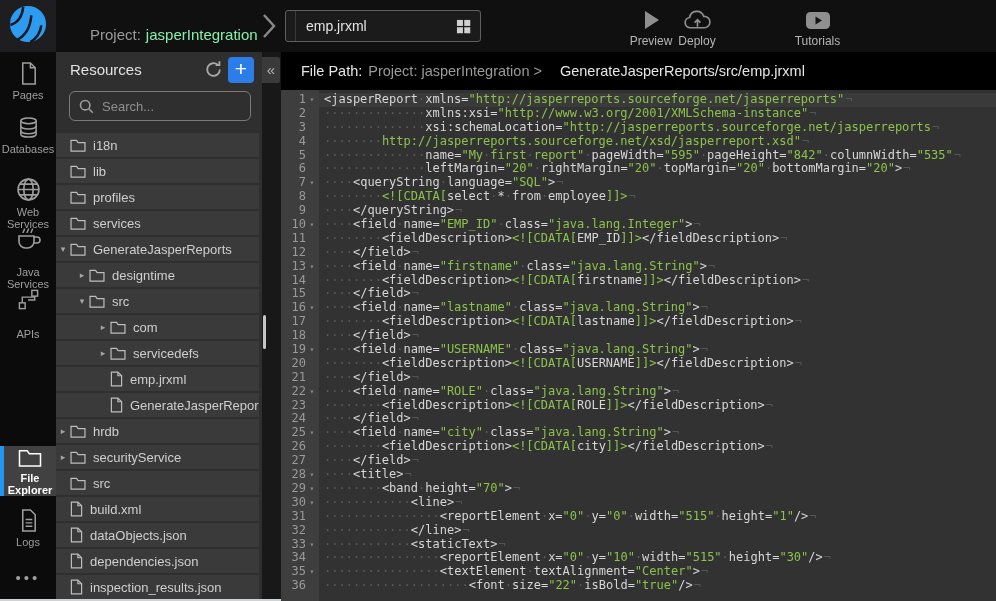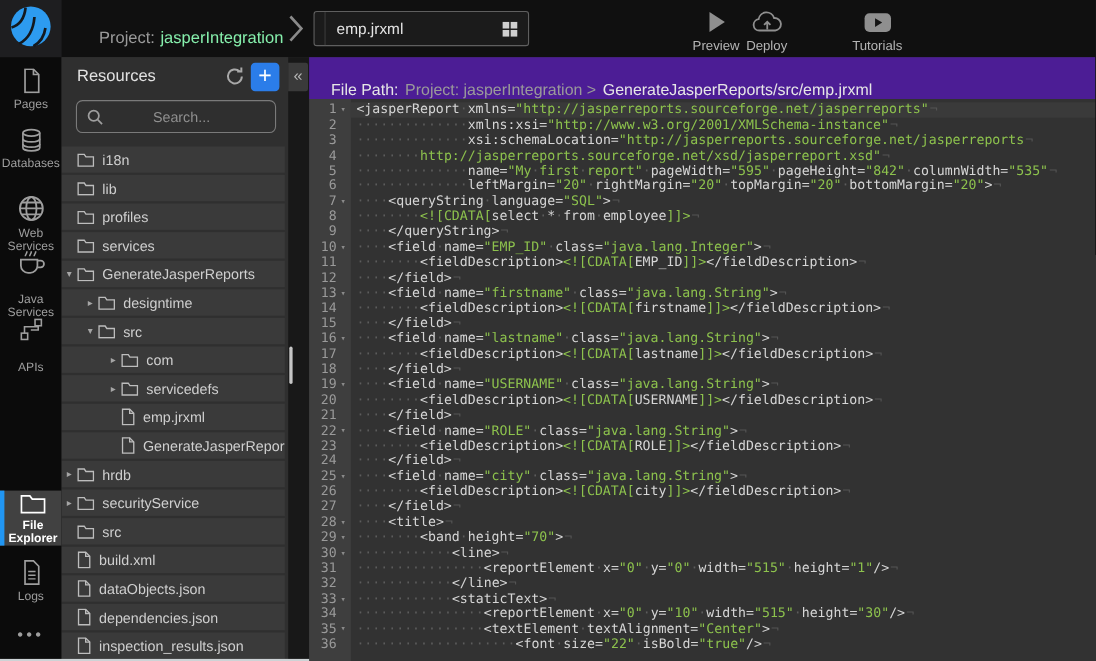--- a/index.html
+++ b/index.html
@@ -44,36 +44,36 @@
   .plus-btn { position:absolute; left:172px; top:5px; width:26px; height:26px; background:var(--accent);
     border-radius:4px; color:#ffffff; font-size:21px; line-height:24px; text-align:center; cursor:pointer; }
   .strip { position:absolute; left:262px; top:52px; width:19px; height:549px; background:#181818; }
   .collapse-btn { position:absolute; left:262px; top:57px; width:18px; height:26px; background:#3a3a3a;
     color:#b5b5b5; font-size:15px; text-align:center; line-height:25px; cursor:pointer; border-radius:0 2px 2px 0; }
   .tree-scrollbar { position:absolute; left:263px; top:315px; width:3px; height:34px; background:#c6c6c6; border-radius:2px; cursor:pointer; }
   .search-box { position:absolute; left:13px; top:39px; width:182px; height:30px;
     border:1.5px solid #7a7a7a; border-radius:6px; display:flex; align-items:center; padding:0 9px; }
   .search-box svg { color:#9e9e9e; flex:none; }
   .search-box input { flex:1; background:transparent; border:none; outline:none; color:#84cc16;
-    font-size:13px; padding-left:8px; font-family:"Liberation Sans", sans-serif;margin-left:37px; }
+    font-size:13px; padding-left:8px; font-family:"Liberation Sans", sans-serif; }
   .search-box input::placeholder { color:#8f8f8f; }
 
   
   .tree { position:absolute; left:0px; top:81px; width:203px; height:468px; overflow:hidden; }
   .tree-row { height:24px; margin-bottom:2px; background:#3a3a3a; display:flex; align-items:center;
     color:#cfcfcf; font-size:13px; cursor:pointer; white-space:nowrap; overflow:hidden; }
   .tree-row .arrow { width:14px; flex:none; font-size:9px; color:#a5a5a5; text-align:center; }
   .tree-row .t-ico { flex:none; display:flex; align-items:center; color:#bdbdbd; margin-right:7px; }
   .tree-row .lbl { overflow:hidden; text-overflow:clip; }
 
   
-  .filepath { position:absolute; left:281px; top:52px; width:715px; height:38px; background:#4c1d95;
-    display:flex; align-items:flex-end; font-size:14.5px; padding-left:20px; white-space:nowrap; }
+  .filepath { position:absolute; left:281px; top:52px; width:715px; height:38px; background:#000000;
+    display:flex; align-items:center; font-size:14.5px; padding-left:20px; white-space:nowrap; }
   .filepath .fp-pre { color:#e6e6e6; margin-right:6px; }
-  .filepath .fp-proj { color:#9a9a9a; margin-right:6px; }
+  .filepath .fp-proj { color:#9a9a9a; margin-right:18px; }
   .filepath .fp-path { color:#e6e6e6; }
 
   .editor { position:absolute; left:281px; top:90px; width:715px; height:511px; background:#323232; overflow:hidden; }
   .gutter-bg { position:absolute; left:0; top:0; width:38px; height:511px; background:#3e3e3e; }
   .code-lines { position:absolute; left:0; top:3px; width:715px; cursor:text; }
   .code-row { display:flex; height:13.9px; line-height:13.9px;
     font-family:"DejaVu Sans Mono", monospace; font-size:12px; }
   .code-row .gut { width:38px; flex:none; color:#9a9a9a; display:flex; }
   .code-row .gut .num { width:25px; text-align:right; }
   .code-row .gut .fold { width:12px; font-size:8px; color:#8a8a8a; text-align:center; line-height:14px; cursor:pointer; }
@@ -133,21 +133,21 @@
         </div>
         <div class="top-action" style="left: 671px; width: 52px;">
           <span class="ico">
             <svg width="31" height="24" viewBox="0 0 30 22">
               <path d="M8 18.5a5 5 0 0 1-.6-9.96A7 7 0 0 1 21 7.5a5 5 0 0 1 1 11H8z" fill="none" stroke="currentColor" stroke-width="1.6"></path>
               <path d="M15 17.5v-6.5M12.2 13.6L15 10.8l2.8 2.8" fill="none" stroke="currentColor" stroke-width="1.6"></path>
             </svg>
           </span>
           <span class="lbl">Deploy</span>
         </div>
-        <div class="top-action" style="left: 760px; width: 75px;">
+        <div class="top-action" style="left: 780px; width: 75px;">
           <span class="ico">
             <svg width="26" height="21" viewBox="0 0 26 20">
               <rect x="1" y="1.5" width="24" height="17" rx="4.5" fill="currentColor"></rect>
               <path d="M10.5 6l6.5 4-6.5 4z" fill="#141414"></path>
             </svg>
           </span>
           <span class="lbl">Tutorials</span>
         </div>
       </div>
   </div>

